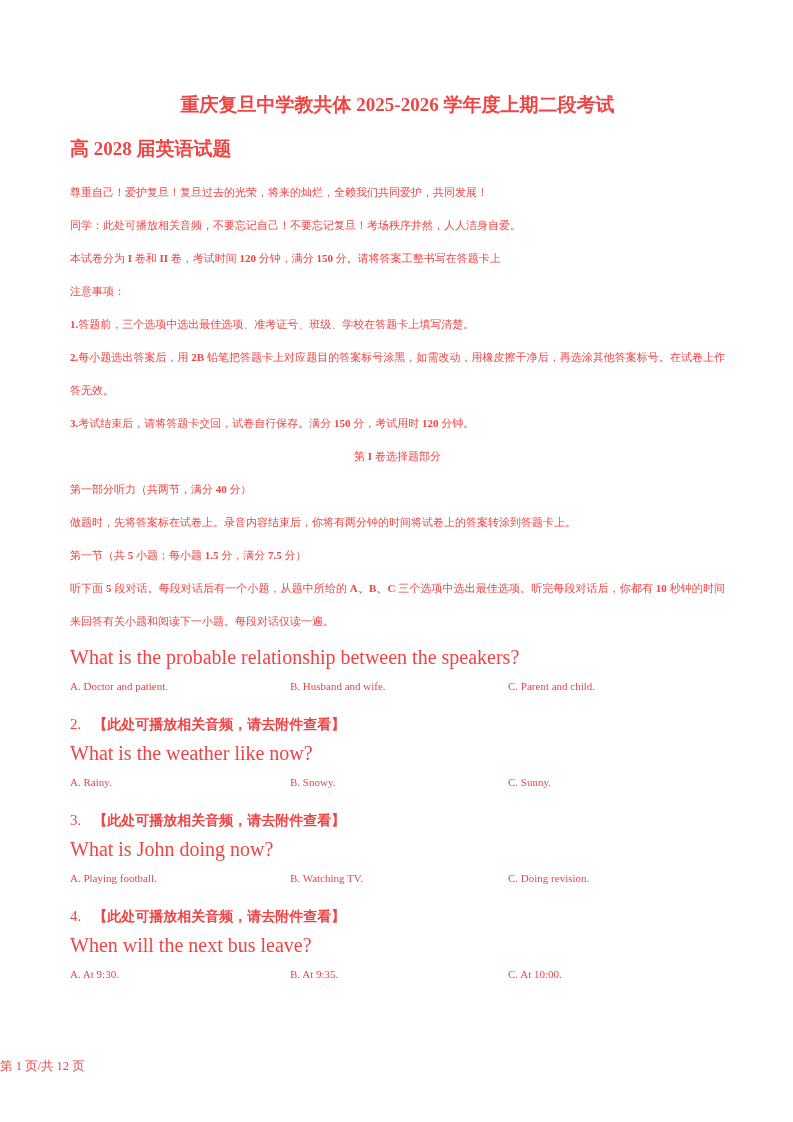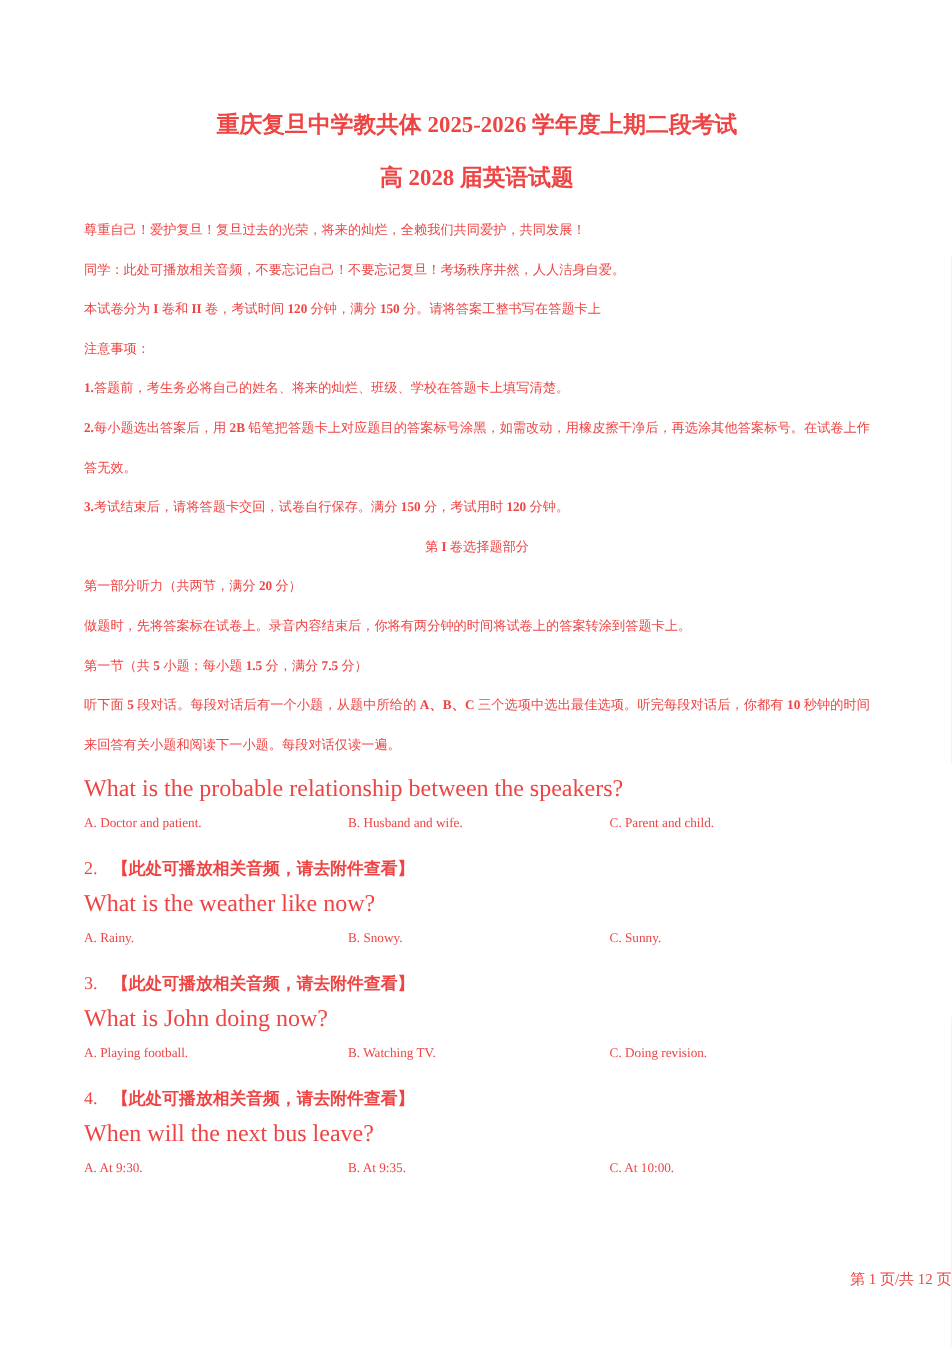--- a/index.html
+++ b/index.html
@@ -12,21 +12,21 @@
     padding:92px 68px 0 70px;
     font-family:"Liberation Serif","DejaVu Serif",serif;
     color:#ef4444;
     overflow:hidden;
   }
   .title {
     font-size:19px; font-weight:bold; text-align:center;
     margin:0 0 18px 0; line-height:26px;
   }
   .subtitle {
-    font-size:19px; font-weight:bold; text-align:center;
+    font-size:19px; font-weight:bold; 
     margin:0 0 14px 0; line-height:26px;
   }
   p.cn {
     font-size:11px; line-height:33px; margin:0;
     text-align:justify;
   }
   p.cn.center { text-align:center; }
   .b { font-weight:bold; }
   .questions { margin-top:5px; }
   .question { margin:0 0 9px 0; }
@@ -34,40 +34,40 @@
   .q-num { font-size:15px; margin-right:12px; }
   .q-audio .note { font-weight:bold; }
   .q-text { font-size:20px; line-height:29px; margin:0; }
   .options {
     display:grid;
     grid-template-columns:220px 218px 1fr;
     font-size:11px; line-height:29px;
   }
   .footer {
     position:absolute; left:0; bottom:48px; width:100%;
-    text-align:right; font-size:12.5px; line-height:16px;
+    text-align:left; font-size:12.5px; line-height:16px;
   }
 </style>
 </head>
 <body>
 
 <div class="page">
 
   <h1 class="title">重庆复旦中学教共体 2025-2026 学年度上期二段考试</h1>
   <h2 class="subtitle">高 2028 届英语试题</h2>
 
   <p class="cn"><span>尊重自己！爱护复旦！复旦过去的光荣，将来的灿烂，全赖我们共同爱护，共同发展！</span></p>
   <p class="cn"><span>同学：此处可播放相关音频，不要忘记自己！不要忘记复旦！考场秩序井然，人人洁身自爱。</span></p>
   <p class="cn"><span>本试卷分为 </span><span class="b">I</span><span> 卷和 </span><span class="b">II</span><span> 卷，考试时间 </span><span class="b">120</span><span> 分钟，满分 </span><span class="b">150</span><span> 分。请将答案工整书写在答题卡上</span></p>
   <p class="cn"><span>注意事项：</span></p>
-  <p class="cn"><span class="b">1.</span><span>答题前，考生务必将自己的姓名、将来的灿烂、班级、学校在答题卡上填写清楚。</span></p>
+  <p class="cn"><span class="b">1.</span><span>答题前，三个选项中选出最佳选项、准考证号、班级、学校在答题卡上填写清楚。</span></p>
   <p class="cn"><span class="b">2.</span><span>每小题选出答案后，用 </span><span class="b">2B</span><span> 铅笔把答题卡上对应题目的答案标号涂黑，如需改动，用橡皮擦干净后，再选涂其他答案标号。在试卷上作答无效。</span></p>
   <p class="cn"><span class="b">3.</span><span>考试结束后，请将答题卡交回，试卷自行保存。满分 </span><span class="b">150</span><span> 分，考试用时 </span><span class="b">120</span><span> 分钟。</span></p>
   <p class="cn center"><span>第 </span><span class="b">I</span><span> 卷选择题部分</span></p>
-  <p class="cn"><span>第一部分听力（共两节，满分 </span><span class="b">20</span><span> 分）</span></p>
+  <p class="cn"><span>第一部分听力（共两节，满分 </span><span class="b">40</span><span> 分）</span></p>
   <p class="cn"><span>做题时，先将答案标在试卷上。录音内容结束后，你将有两分钟的时间将试卷上的答案转涂到答题卡上。</span></p>
   <p class="cn"><span>第一节（共 </span><span class="b">5</span><span> 小题；每小题 </span><span class="b">1.5</span><span> 分，满分 </span><span class="b">7.5</span><span> 分）</span></p>
   <p class="cn"><span>听下面 </span><span class="b">5</span><span> 段对话。每段对话后有一个小题，从题中所给的 </span><span class="b">A、B、C</span><span> 三个选项中选出最佳选项。听完每段对话后，你都有 </span><span class="b">10</span><span> 秒钟的时间来回答有关小题和阅读下一小题。每段对话仅读一遍。</span></p>
 
   <div class="questions">
 
     <div class="question">
       <p class="q-text">What is the probable relationship between the speakers?</p>
       <div class="options">
         <span>A. Doctor and patient.</span>

